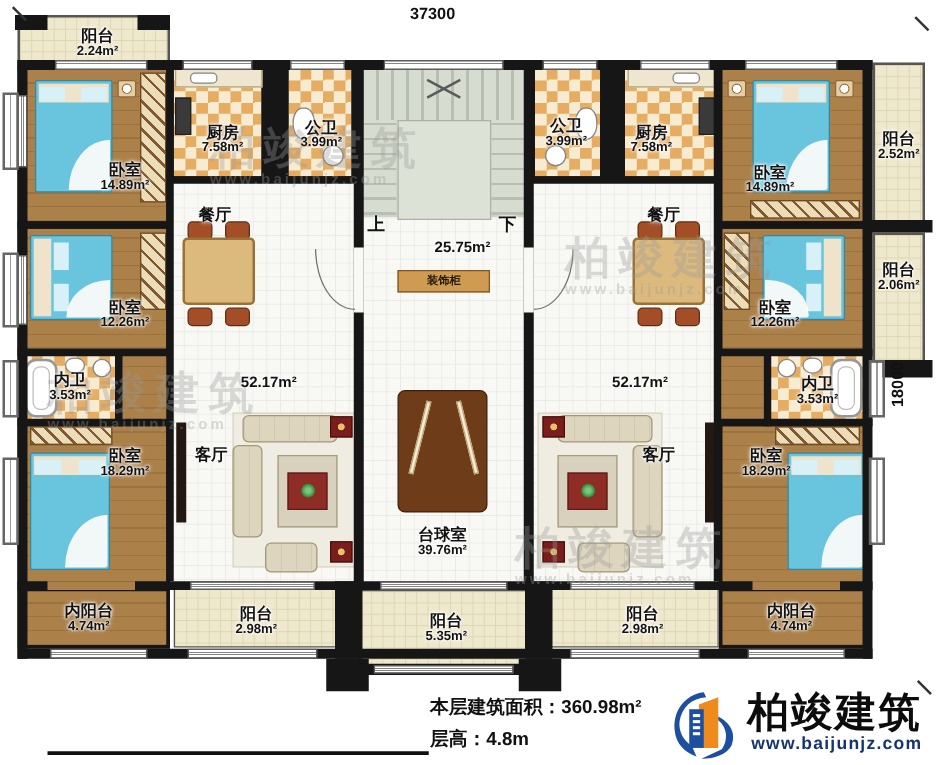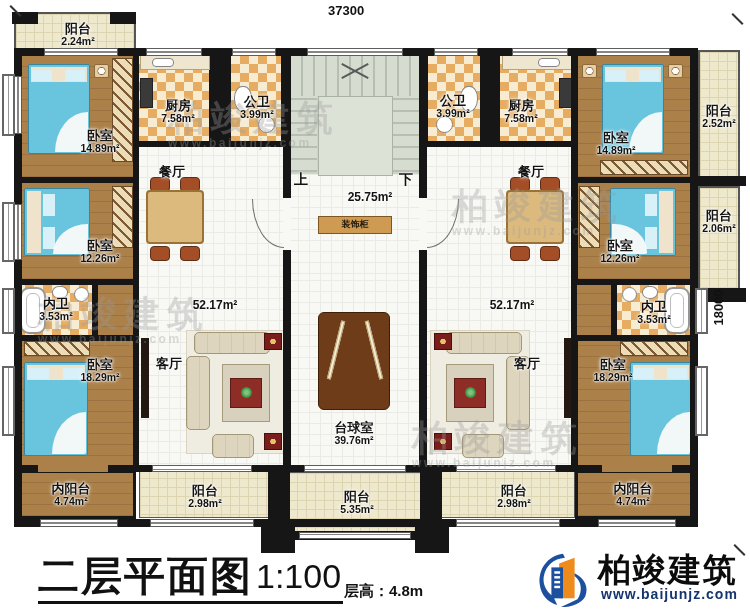--- a/index.html
+++ b/index.html
@@ -384,23 +384,22 @@
       <div class="nm">阳台</div>
       <div class="ar">2.98m²</div>
     </div>
   <div class="lbl" style="left:512px;top:306px">
       <div class="ar" style="font-size:12px">52.17m²</div>
     </div>
   <div class="lbl" style="left:527px;top:364px">
       <div class="nm">客厅</div>
     </div>
 
-  <div class="title">二层平面图</div>
   <div class="underline"></div>
-  <div class="scale">1:100</div>
+  <div class="info1">本层建筑面积：360.98m²</div>
   <div class="info2">层高：4.8m</div>
   <div class="logo">
     <svg width="58" height="62" viewBox="0 0 60 64">
       <path d="M30 6 C14 8 4 22 6 38 C7 48 14 56 24 59 L20 50 C13 46 9 38 10 30 C12 18 20 11 32 10 Z" fill="#1c4f9e"></path>
       <path d="M26 16 L42 10 L42 52 L26 52 Z" fill="#ef8a1c"></path>
       <rect x="18" y="20" width="12" height="32" fill="#1c4f9e"></rect>
       <rect x="21" y="24" width="6" height="2.5" fill="#fff"></rect>
         <rect x="21" y="29" width="6" height="2.5" fill="#fff"></rect>
       <rect x="21" y="34" width="6" height="2.5" fill="#fff"></rect>
         <rect x="21" y="39" width="6" height="2.5" fill="#fff"></rect>

